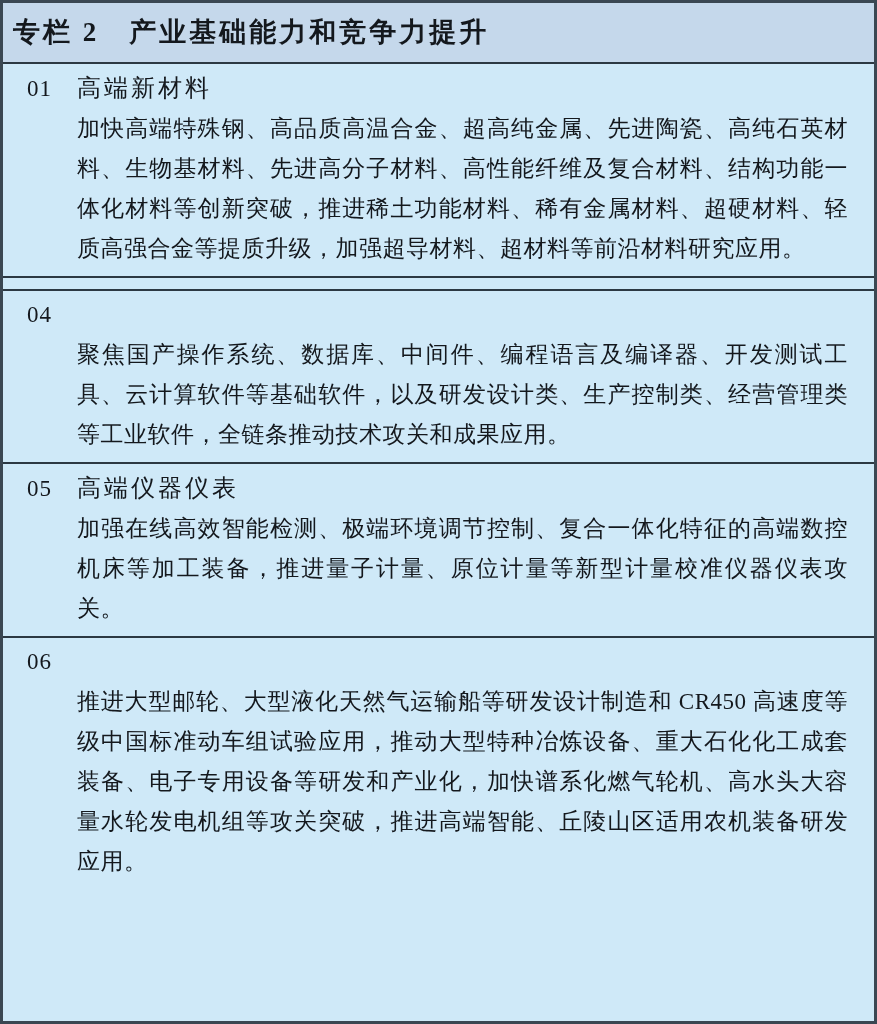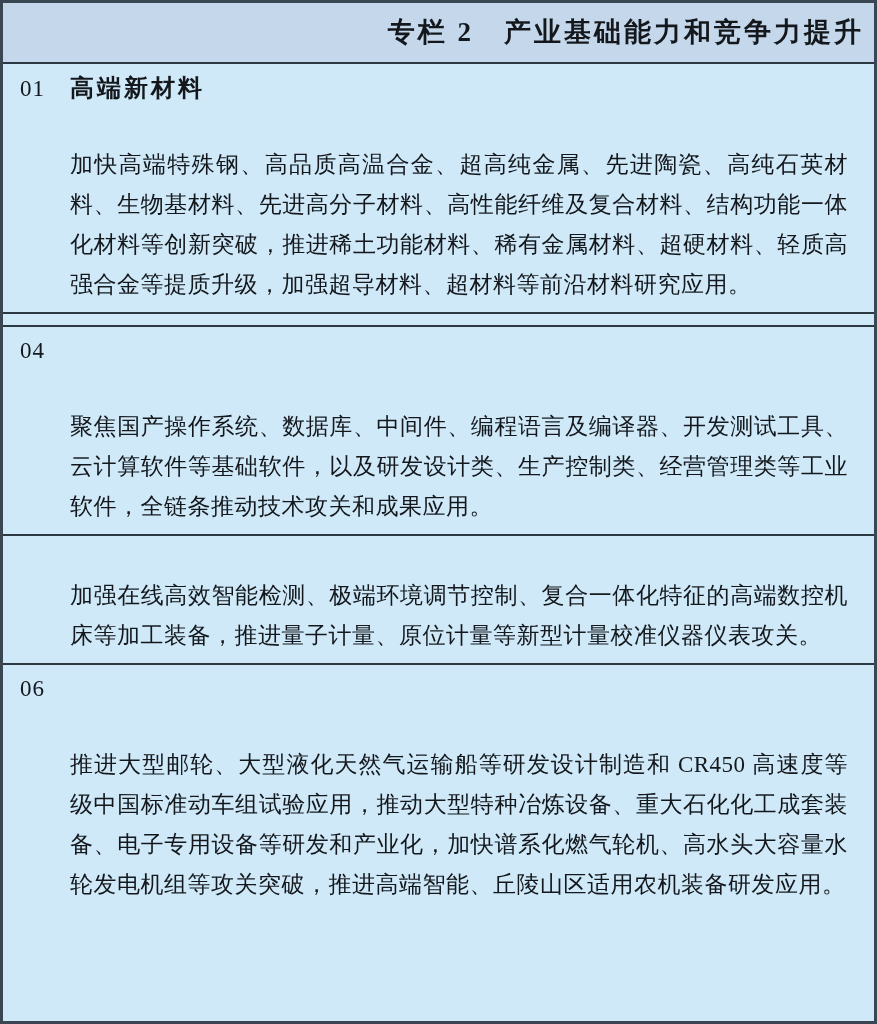--- a/index.html
+++ b/index.html
@@ -15,62 +15,61 @@
     background: #cfe9f8;
     font-family: "Liberation Serif", "DejaVu Serif", serif;
     color: #14181d;
     display: flex;
     flex-direction: column;
   }
   .panel-header {
     background: #c5d8eb;
     border-bottom: 2px solid #2c3943;
     padding: 11px 10px 12px;
-    text-align: right;
+    text-align: left;
     flex: none;
   }
   .panel-title {
     font-weight: bold;
     font-size: 27px;
     letter-spacing: 3px;
     white-space: nowrap;
   }
   .section {
     border-bottom: 2px solid #2c3943;
-    padding: 4px 26px 7px 17px;
+    padding: 4px 26px 7px 24px;
   }
   .section:last-child {
     border-bottom: none;
     flex: 1;
   }
   .sec-head {
     display: flex;
     align-items: baseline;
     font-size: 24px;
     line-height: 40px;
   }
   .sec-num {
     flex: none;
     width: 50px;
     font-size: 23px;
     font-weight: normal;
     letter-spacing: 1px;
   }
   .sec-title {
-    font-weight: bold;
+    font-weight: normal;
     letter-spacing: 3px;
   }
   .sec-body {
     margin-left: 50px;
     font-size: 23px;
     line-height: 40px;
     text-align: justify;
     text-justify: inter-ideograph;
     letter-spacing: 0.5px;
-    margin-top: 36px;
   }
 </style>
 </head>
 <body>
 
 <div class="panel">
 
   <div class="panel-header">
     <span class="panel-title">专栏 2　产业基础能力和竞争力提升</span>
   </div>
@@ -88,20 +87,24 @@
 
   <div class="section">
     <div class="sec-head">
       <span class="sec-num">04</span>
     </div>
     <div class="sec-body">聚焦国产操作系统、数据库、中间件、编程语言及编译器、开发测试工具、云计算软件等基础软件，以及研发设计类、生产控制类、经营管理类等工业软件，全链条推动技术攻关和成果应用。</div>
   </div>
 
 
   <div class="section">
+    <div class="sec-head">
+      <span class="sec-num">05</span>
+      <span class="sec-title">高端仪器仪表</span>
+    </div>
     <div class="sec-body">加强在线高效智能检测、极端环境调节控制、复合一体化特征的高端数控机床等加工装备，推进量子计量、原位计量等新型计量校准仪器仪表攻关。</div>
   </div>
 
   <div class="section">
     <div class="sec-head">
       <span class="sec-num">06</span>
     </div>
     <div class="sec-body">推进大型邮轮、大型液化天然气运输船等研发设计制造和 CR450 高速度等级中国标准动车组试验应用，推动大型特种冶炼设备、重大石化化工成套装备、电子专用设备等研发和产业化，加快谱系化燃气轮机、高水头大容量水轮发电机组等攻关突破，推进高端智能、丘陵山区适用农机装备研发应用。</div>
   </div>
 

